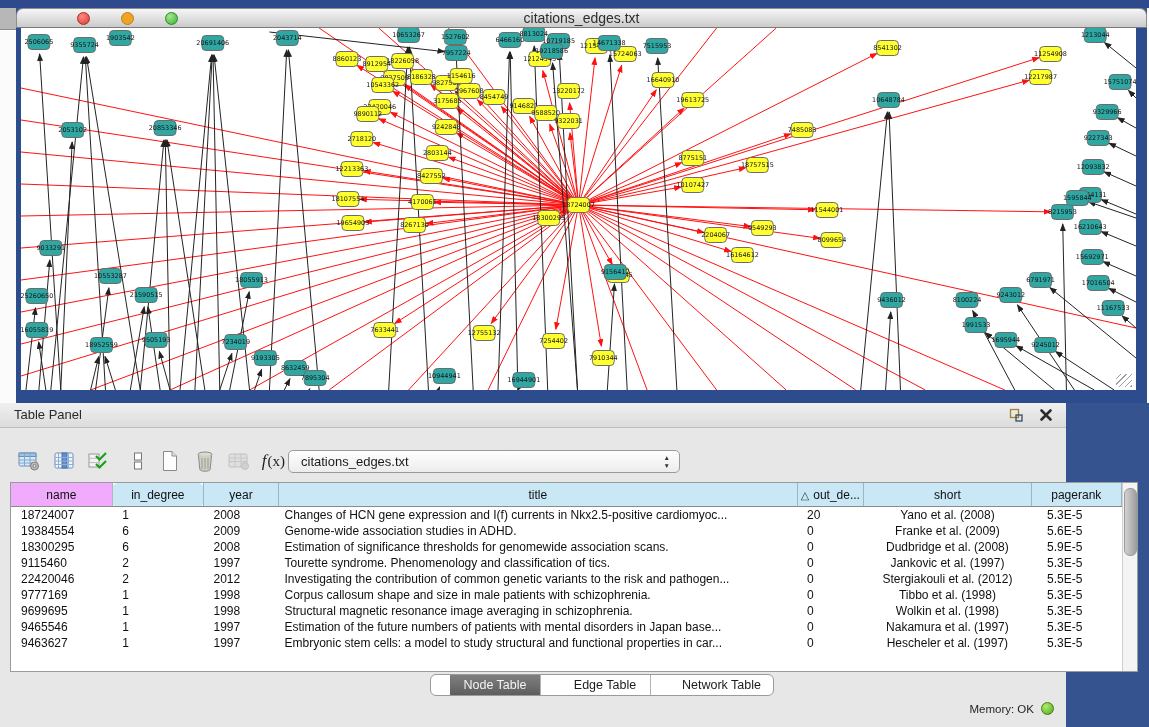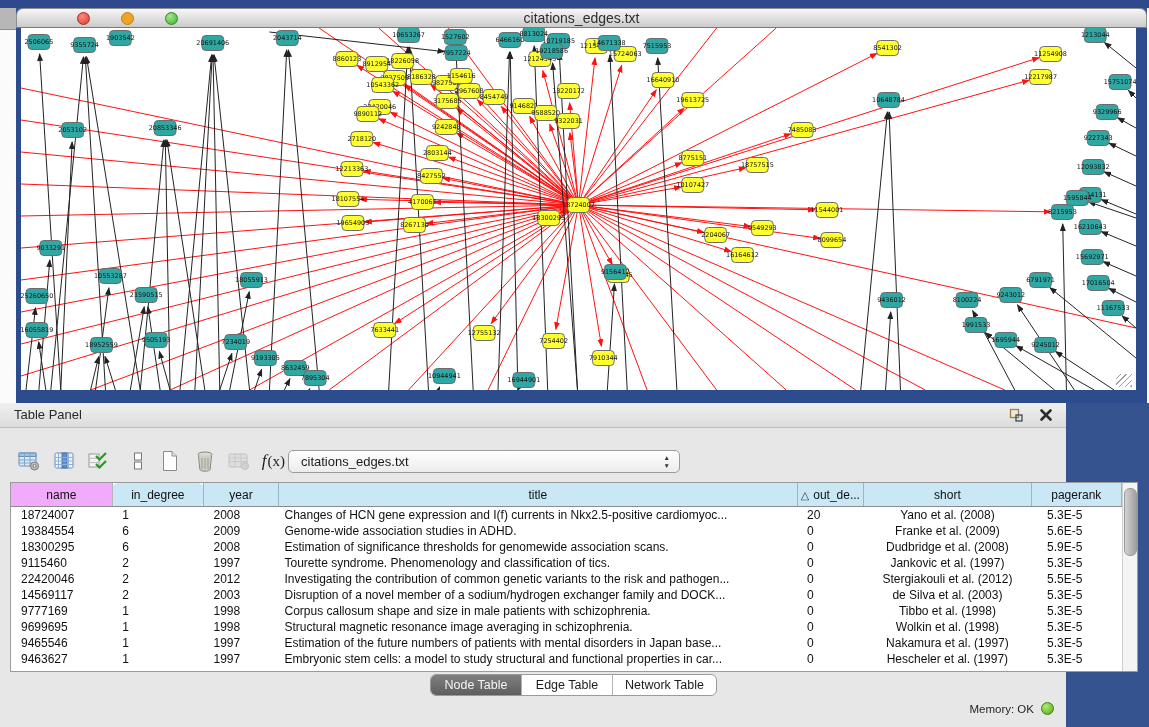--- a/index.html
+++ b/index.html
@@ -76,21 +76,21 @@
   .col0{width:96px;} .col1{width:86px;border-radius:6px;} .col2{width:70px;} .col3{width:502px;}
   .col4{width:62px;} .col5{width:160px;} .col6{width:85px;}
   .vscroll{position:absolute;right:0;top:0;width:15px;height:188px;background:#f4f4f4;border-left:1px solid #cfcfcf;box-sizing:border-box;}
   .vthumb{position:absolute;left:1px;top:5px;width:11px;height:66px;border-radius:6px;
     background:linear-gradient(90deg,#d2d2d2,#9f9f9f);border:1px solid #9a9a9a;}
 
   .tabs{
     position:absolute;left:430px;top:271px;height:22px;display:flex;
     border:1px solid #9a9a9a;border-radius:6px;overflow:hidden;background:#fff;box-sizing:border-box;
   }
-  .tab{min-width:66px;padding:0 12px;line-height:20px;font-size:12.5px;color:#1c1c1c;text-align:center;border-right:1px solid #b3b3b3;}
+  .tab{min-width:66px;padding:0 12px;line-height:20px;font-size:12.5px;color:#1c1c1c;text-align:center;border-right:1px solid #b3b3b3;margin-left:19px;}
   .tab:last-child{border-right:none;}
   .tab.selected{background:linear-gradient(#7f7f7f,#5e5e5e);color:#f4f4f4;}
 
   .status{position:absolute;right:12px;top:299px;display:flex;align-items:center;gap:7px;font-size:11.5px;color:#1f1f1f;}
   .mem-dot{width:13px;height:13px;border-radius:50%;
     background:radial-gradient(circle at 35% 30%,#b0ec70,#53a51b);border:1px solid #417f12;box-sizing:border-box;}
 </style>
 </head>
 <body>
 
@@ -802,29 +802,20 @@
           <tr>
             <td class="col0">22420046</td>
             <td class="col1">2</td>
             <td class="col2">2012</td>
             <td class="col3">Investigating the contribution of common genetic variants to the risk and pathogen...</td>
             <td class="col4">0</td>
             <td class="col5">Stergiakouli et al. (2012)</td>
             <td class="col6">5.5E-5</td>
           </tr>
           <tr>
-            <td class="col0">14569117</td>
-            <td class="col1">2</td>
-            <td class="col2">2003</td>
-            <td class="col3">Disruption of a novel member of a sodium/hydrogen exchanger family and DOCK...</td>
-            <td class="col4">0</td>
-            <td class="col5">de Silva et al. (2003)</td>
-            <td class="col6">5.3E-5</td>
-          </tr>
-          <tr>
             <td class="col0">9777169</td>
             <td class="col1">1</td>
             <td class="col2">1998</td>
             <td class="col3">Corpus callosum shape and size in male patients with schizophrenia.</td>
             <td class="col4">0</td>
             <td class="col5">Tibbo et al. (1998)</td>
             <td class="col6">5.3E-5</td>
           </tr>
           <tr>
             <td class="col0">9699695</td>

